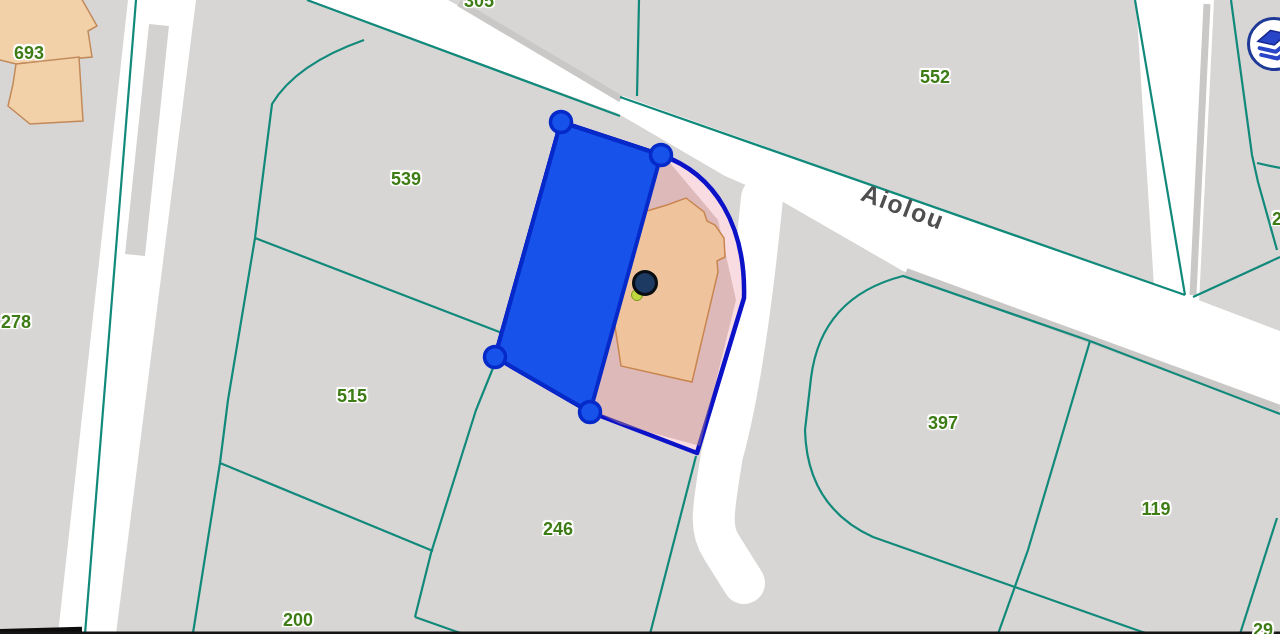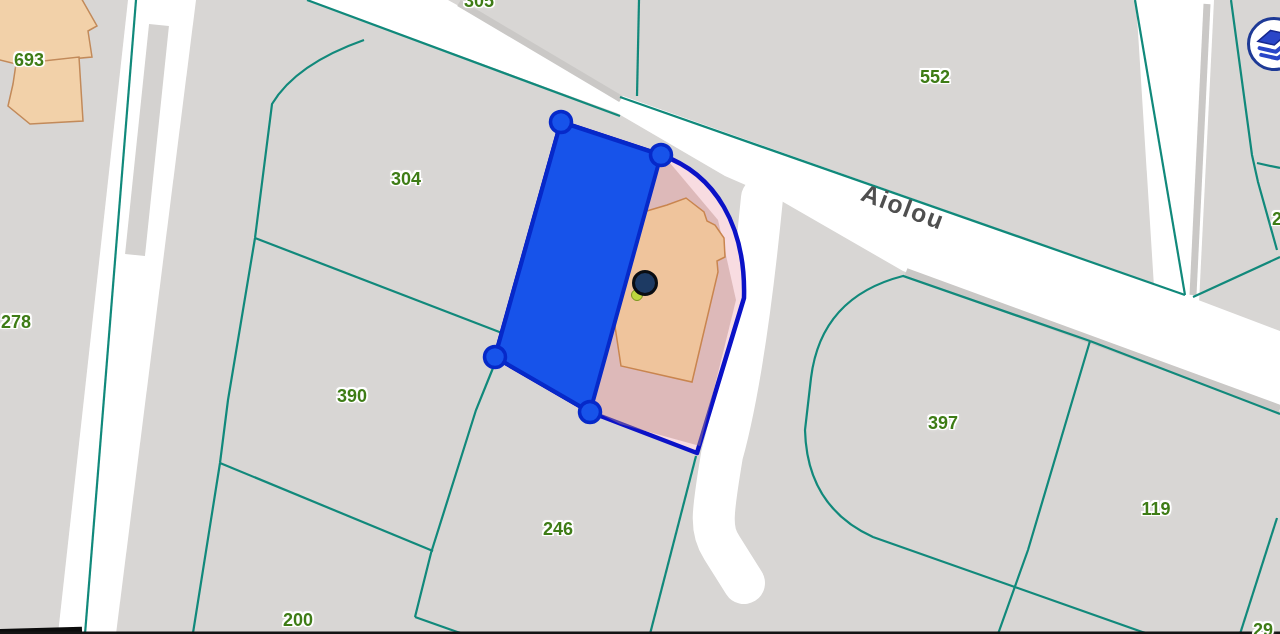--- a/index.html
+++ b/index.html
@@ -90,24 +90,24 @@
     <circle cx="495" cy="357" r="10.5"></circle>
   </g>
 
   <circle cx="637" cy="295" r="5.5" fill="#bfd83e" stroke="#7a941f" stroke-width="1"></circle>
   <circle cx="645" cy="283" r="11.5" fill="#1d3a63" stroke="#0a0d12" stroke-width="3"></circle>
 
   <rect x="-4" y="629" width="86" height="7" fill="#0c0c0c" transform="rotate(-1.5 0 632)"></rect>
   <rect x="0" y="631.5" width="1280" height="2.5" fill="#141414"></rect>
 </svg>
 
-<div class="plabel" style="left:29px;top:60px">693</div>
+<div class="plabel" style="left:29px;top:53px">693</div>
 <div class="plabel" style="left:16px;top:322px">278</div>
-<div class="plabel" style="left:406px;top:179px">304</div>
-<div class="plabel" style="left:352px;top:396px">390</div>
+<div class="plabel" style="left:406px;top:179px">539</div>
+<div class="plabel" style="left:352px;top:396px">515</div>
 <div class="plabel" style="left:558px;top:529px">246</div>
 <div class="plabel" style="left:298px;top:620px">200</div>
 <div class="plabel" style="left:479px;top:1px">305</div>
 <div class="plabel" style="left:935px;top:77px">552</div>
 <div class="plabel" style="left:943px;top:423px">397</div>
 <div class="plabel" style="left:1156px;top:509px">119</div>
 <div class="plabel" style="left:1277px;top:219px">2</div>
 <div class="plabel" style="left:1263px;top:630px">29</div>
 
 <div class="street-label" style="left:903px;top:207px">Aiolou</div>

